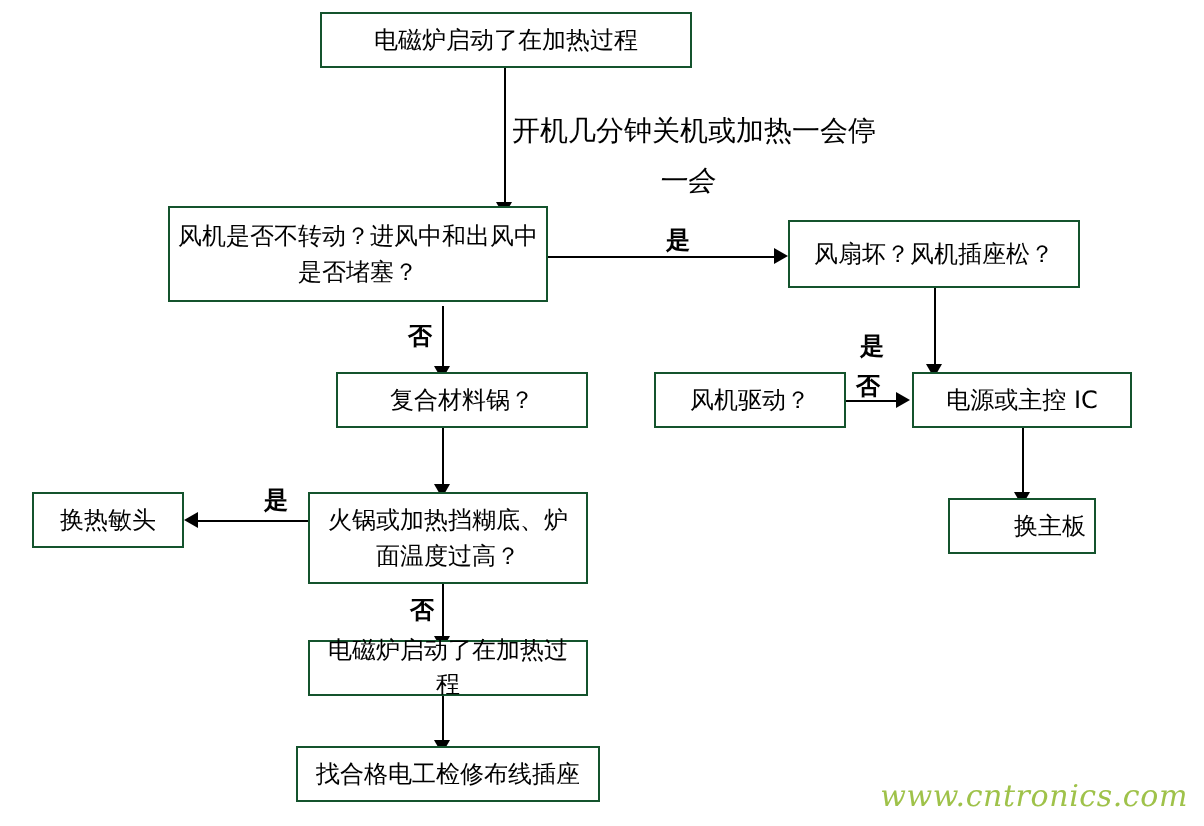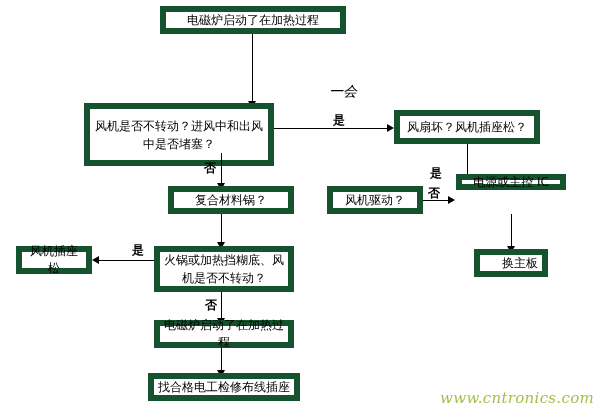--- a/index.html
+++ b/index.html
@@ -13,21 +13,21 @@
     font-family: "DejaVu Sans", "Liberation Sans", sans-serif;
     overflow: hidden;
   }
   #canvas {
     position: relative;
     width: 602px;
     height: 413px;
   }
   .node {
     position: absolute;
-    border: 6px solid #14532d;
+    border: 1px solid #14532d;
     background: #ffffff;
     box-sizing: border-box;
     display: flex;
     align-items: center;
     justify-content: center;
     text-align: center;
     font-size: 12px;
     line-height: 17px;
     color: #000000;
     padding: 2px 4px;
@@ -93,23 +93,24 @@
 
 <div id="canvas">
 
   <div class="node" style="left:160px; top:6px; width:186px; height:28px;">
     <span>电磁炉启动了在加热过程</span>
   </div>
 
   <div class="line vline" style="left:252px; top:34px; height:69px;"></div>
   <div class="arrow arrow-down" style="left:248px; top:101px;"></div>
 
+  <div class="freetext" style="left:256px; top:57px;">开机几分钟关机或加热一会停</div>
   <div class="freetext" style="left:329px; top:82px;font-style:italic;">一会</div>
 
-  <div class="node multiline" style="left:84px; top:103px; width:190px; height:63px;text-align:center;">
+  <div class="node multiline" style="left:84px; top:103px; width:190px; height:48px;text-align:center;">
     <span>风机是否不转动？进风中和出风中是否堵塞？</span>
   </div>
 
   <div class="line hline" style="left:274px; top:128px; width:115px;"></div>
   <div class="arrow arrow-right" style="left:387px; top:124px;"></div>
   <div class="lbl" style="left:333px; top:113px;">是</div>
 
   <div class="node" style="left:394px; top:110px; width:146px; height:34px;text-align:center;">
     <span>风扇坏？风机插座松？</span>
   </div>
@@ -127,44 +128,44 @@
   </div>
 
   <div class="node" style="left:327px; top:186px; width:96px; height:28px;">
     <span>风机驱动？</span>
   </div>
 
   <div class="line hline" style="left:423px; top:200px; width:27px;"></div>
   <div class="arrow arrow-right" style="left:448px; top:196px;"></div>
   <div class="lbl" style="left:428px; top:186px;">否</div>
 
-  <div class="node" style="left:456px; top:174px; width:110px; height:16px;text-align:right;">
+  <div class="node" style="left:456px; top:186px; width:110px; height:28px;text-align:right;">
     <span>电源或主控 IC</span>
   </div>
 
   <div class="line vline" style="left:511px; top:214px; height:34px;"></div>
   <div class="arrow arrow-down" style="left:507px; top:246px;"></div>
 
   <div class="node" style="left:474px; top:249px; width:74px; height:28px;justify-content:flex-end;">
     <span>换主板</span>
   </div>
 
   <div class="line vline" style="left:221px; top:214px; height:30px;"></div>
   <div class="arrow arrow-down" style="left:217px; top:242px;"></div>
 
   <div class="node multiline" style="left:154px; top:246px; width:140px; height:46px;">
-    <span>火锅或加热挡糊底、风机是否不转动？</span>
+    <span>火锅或加热挡糊底、炉面温度过高？</span>
   </div>
 
   <div class="line hline" style="left:94px; top:260px; width:60px;"></div>
   <div class="arrow arrow-left" style="left:92px; top:256px;"></div>
   <div class="lbl" style="left:132px; top:243px;">是</div>
 
   <div class="node" style="left:16px; top:246px; width:76px; height:28px;">
-    <span>风机插座松</span>
+    <span>换热敏头</span>
   </div>
 
   <div class="line vline" style="left:221px; top:292px; height:28px;"></div>
   <div class="arrow arrow-down" style="left:217px; top:318px;"></div>
   <div class="lbl" style="left:205px; top:298px;">否</div>
 
   <div class="node" style="left:154px; top:320px; width:140px; height:28px;">
     <span>电磁炉启动了在加热过程</span>
   </div>
 

